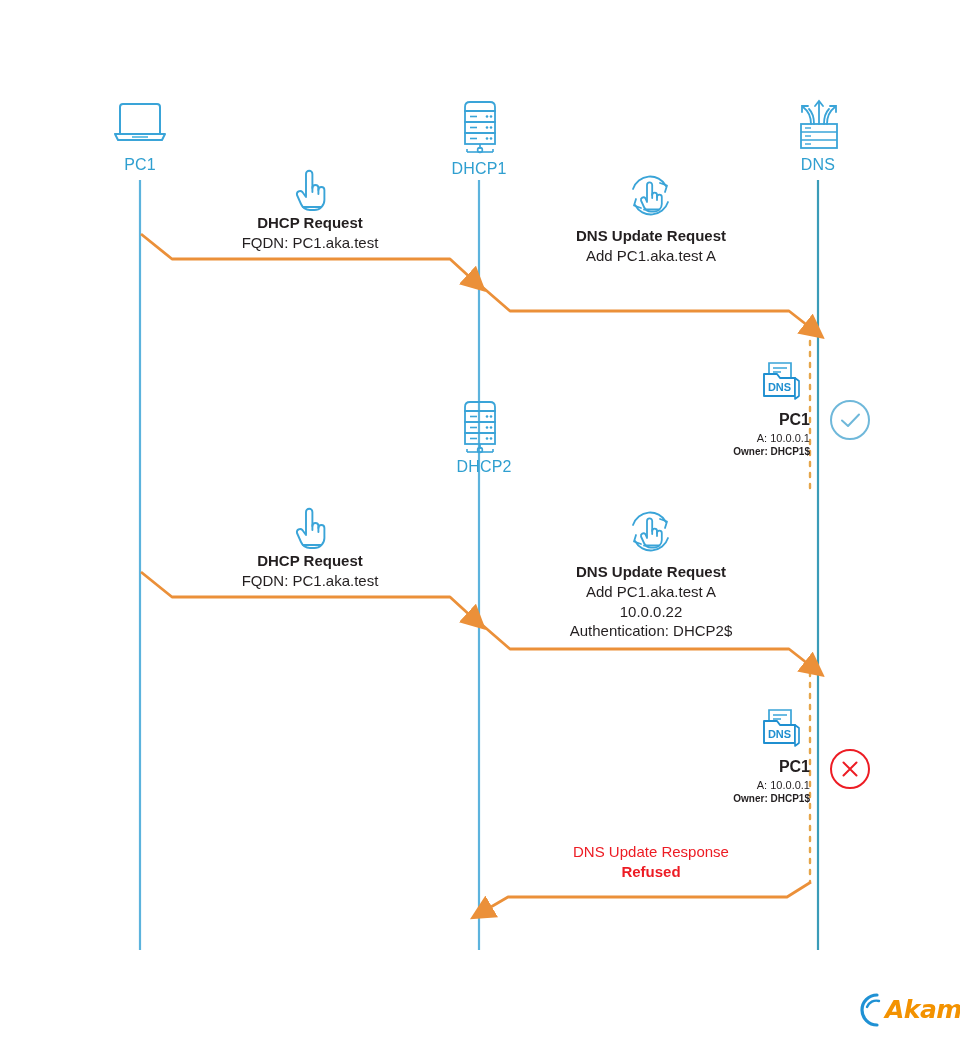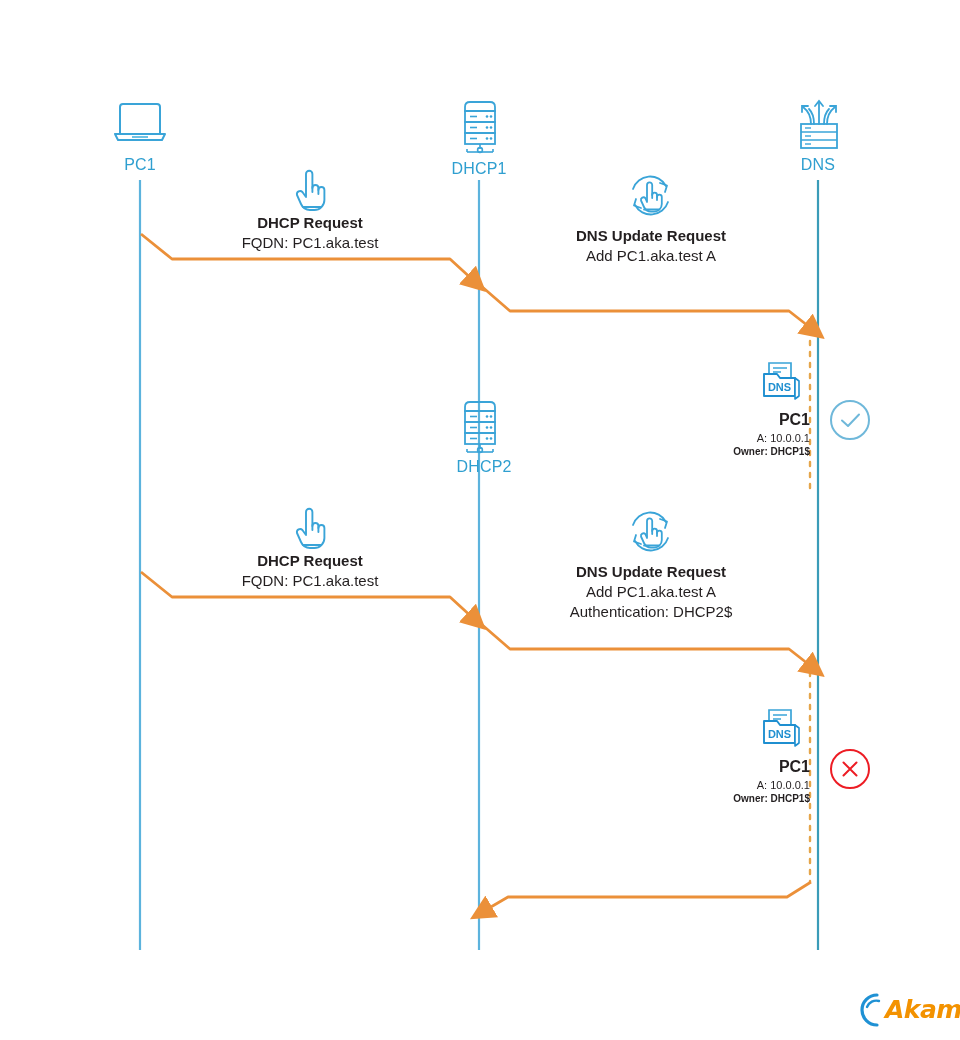--- a/index.html
+++ b/index.html
@@ -223,20 +223,21 @@
         <path d="M21,31 L21,15 a2.6,2.6 0 0 1 5.2,0 L26.2,28"></path>
         <path d="M26.2,25 a2.4,2.4 0 0 1 4.8,0 L31,30"></path>
         <path d="M31,27 a2.4,2.4 0 0 1 4.8,0 L35.8,34 a7.6,7.6 0 0 1 -7.6,7.6 L25,41.6 a8,8 0 0 1 -7,-4.6 L15,30.5 a2.6,2.6 0 0 1 4.4,-2.4 L21,32"></path>
         <path d="M18,39.5 L33,39.5"></path>
       </g>
     </svg>
   </div>
   <div class="msg" style="left:511px;top:562px;width:280px;">
     <span class="t1">DNS Update Request</span>
     <span class="t2">Add PC1.aka.test A</span>
+    <span class="t2">10.0.0.22</span>
     <span class="t2">Authentication: DHCP2$</span>
   </div>
 
   <div class="icn" style="left:759px;top:707px;width:44px;height:44px;">
     <svg width="44" height="44" viewBox="0 0 44 44">
       <path d="M10,3 h22 v15 h-22 z" fill="#ffffff" stroke="#3aa4d8" stroke-width="1.7"></path>
       <line x1="14" y1="8" x2="28" y2="8" stroke="#3aa4d8" stroke-width="1.5"></line>
       <line x1="14" y1="12" x2="22" y2="12" stroke="#3aa4d8" stroke-width="1.5"></line>
       <path d="M5,14 h13 l3,4 h15 v18 h-31 z" fill="#ffffff" stroke="#1f8fd0" stroke-width="1.9" stroke-linejoin="round"></path>
       <text x="20.5" y="31" font-family="'Liberation Sans',sans-serif" font-size="11" font-weight="bold" fill="#1f8fd0" text-anchor="middle">DNS</text>
@@ -248,20 +249,24 @@
     <span class="r2">A: 10.0.0.1</span>
     <span class="r3">Owner: DHCP1$</span>
   </div>
   <div class="icn" style="left:829px;top:748px;width:42px;height:42px;">
     <svg width="42" height="42" viewBox="0 0 42 42">
       <circle cx="21" cy="21" r="19" fill="none" stroke="#ed1c24" stroke-width="2"></circle>
       <path d="M14.5,14.5 L27.5,27.5 M27.5,14.5 L14.5,27.5" fill="none" stroke="#ed1c24" stroke-width="2" stroke-linecap="round"></path>
     </svg>
   </div>
 
+  <div class="resp" style="left:511px;top:842px;width:280px;">
+    <span class="s1">DNS Update Response</span>
+    <span class="s2">Refused</span>
+  </div>
 
   <div class="logo" style="left:857px;top:993px;width:90px;height:34px;">
     <svg width="30" height="34" viewBox="0 0 30 34">
       <path d="M20,2 A15,15 0 1 0 20,32" fill="none" stroke="#1f91d4" stroke-width="3.2" stroke-linecap="round"></path>
       <path d="M22,8 A10,10 0 0 0 10,14" fill="none" stroke="#1f91d4" stroke-width="2.4" stroke-linecap="round"></path>
     </svg>
     <span class="word">Akamai</span>
   </div>
 
 </div>

